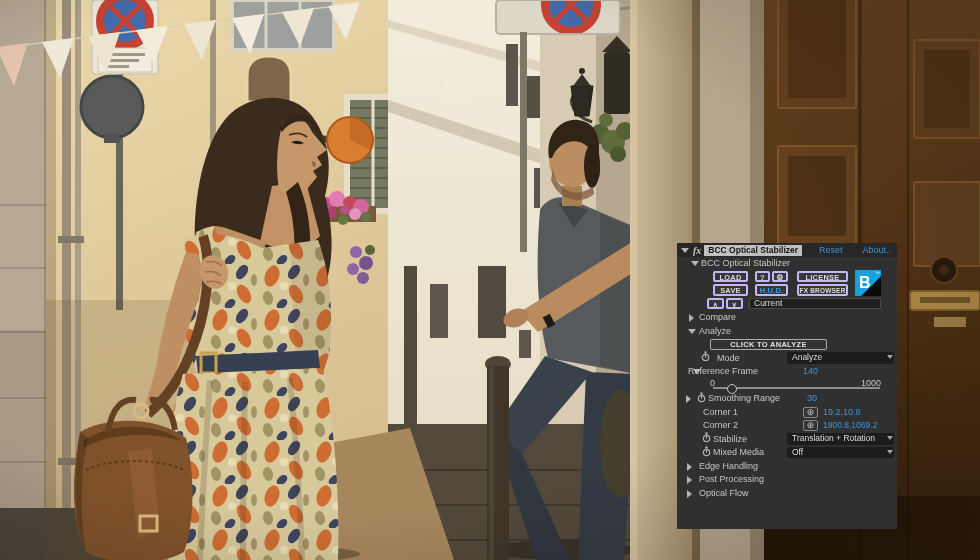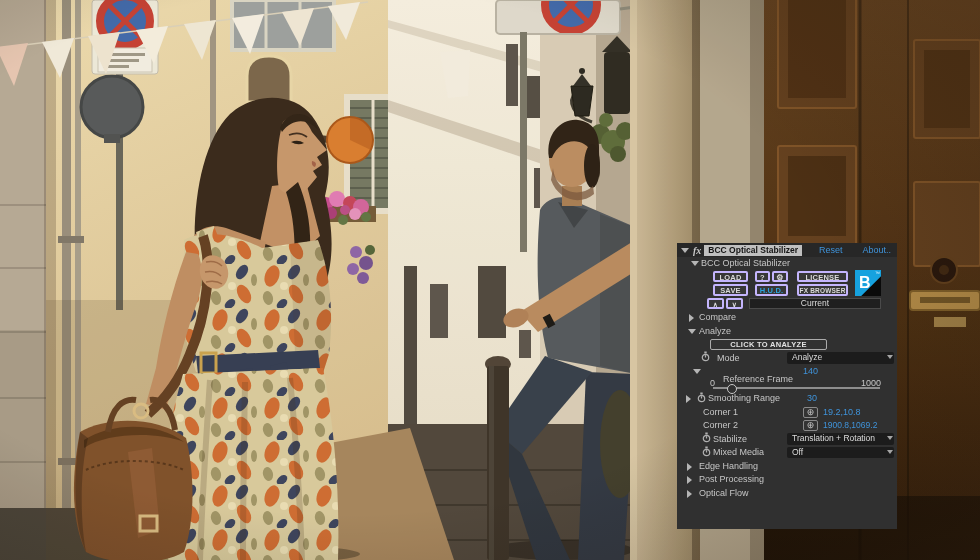--- a/index.html
+++ b/index.html
@@ -347,21 +347,21 @@
   <div class="btn" style="left:36px;top:41px;width:35px;">SAVE</div>
   <div class="btn" style="left:78px;top:41px;width:33px;color:#2ba3dc;">H.U.D.</div>
   <div class="btn" style="left:120px;top:41px;width:51px;font-size:6.5px;">FX BROWSER</div>
   <div class="logo">
     <div class="corner"></div>
     <div class="L">B</div>
     <div class="tm">™</div>
   </div>
   <div class="btn" style="left:30px;top:54.5px;width:17px;font-size:7px;">∧</div>
   <div class="btn" style="left:49px;top:54.5px;width:17px;font-size:7px;">∨</div>
-  <div class="field" style="left:72px;top:54.5px;width:132px;text-align:center;">Current</div>
+  <div class="field" style="left:72px;top:54.5px;width:132px;">Current</div>
 
   <div class="row" style="top:67.5px;">
     <span class="tri-r" style="position:absolute;left:12px;top:3.5px;"></span>
     <span class="lbl" style="left:22px;">Compare</span>
   </div>
   <div class="row" style="top:81px;">
     <span class="tri-d" style="position:absolute;left:11px;top:4.5px;"></span>
     <span class="lbl" style="left:22px;">Analyze</span>
   </div>
 
@@ -373,21 +373,21 @@
           <rect x="3.3" y="0.5" width="2.4" height="2" fill="#b0b0b0"></rect>
           <line x1="4.5" y1="6.5" x2="4.5" y2="4.2" stroke="#b0b0b0" stroke-width="1.2"></line>
         </svg>
     <span class="lbl" style="left:40px;">Mode</span>
     <div class="dd"><span>Analyze</span></div>
     <span class="ddch"></span>
   </div>
 
   <div class="row" style="top:121.5px;">
     <span class="tri-d" style="position:absolute;left:16px;top:4.5px;"></span>
-    <span class="lbl" style="left:46px;margin-top:8px;">Reference Frame</span>
+    <span class="lbl" style="left:11px;">Reference Frame</span>
     <span class="val" style="left:126px;">140</span>
   </div>
 
   <div class="row" style="top:135px;">
     <span class="lbl" style="left:33px;top:0;">0</span>
     <span class="lbl" style="right:16px;top:0;">1000</span>
     <div class="track"></div>
     <div class="knob"></div>
   </div>
 

